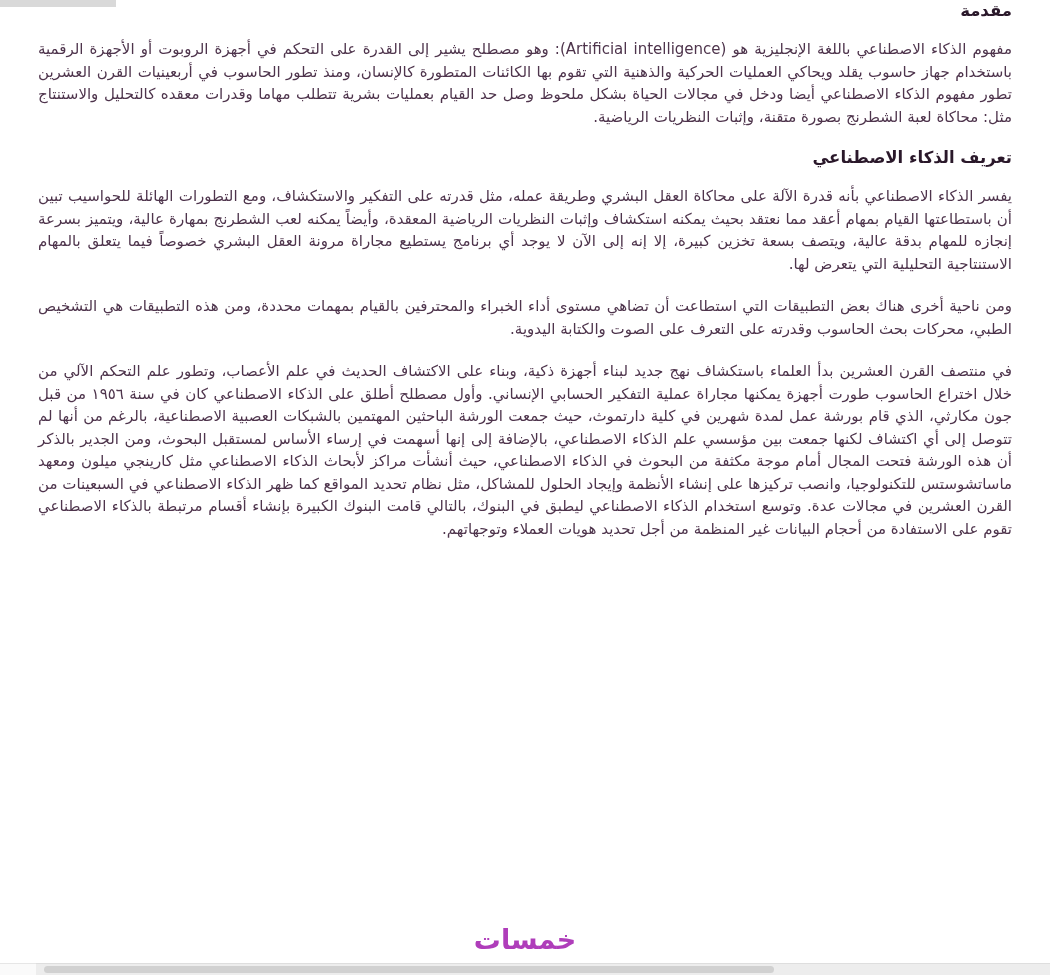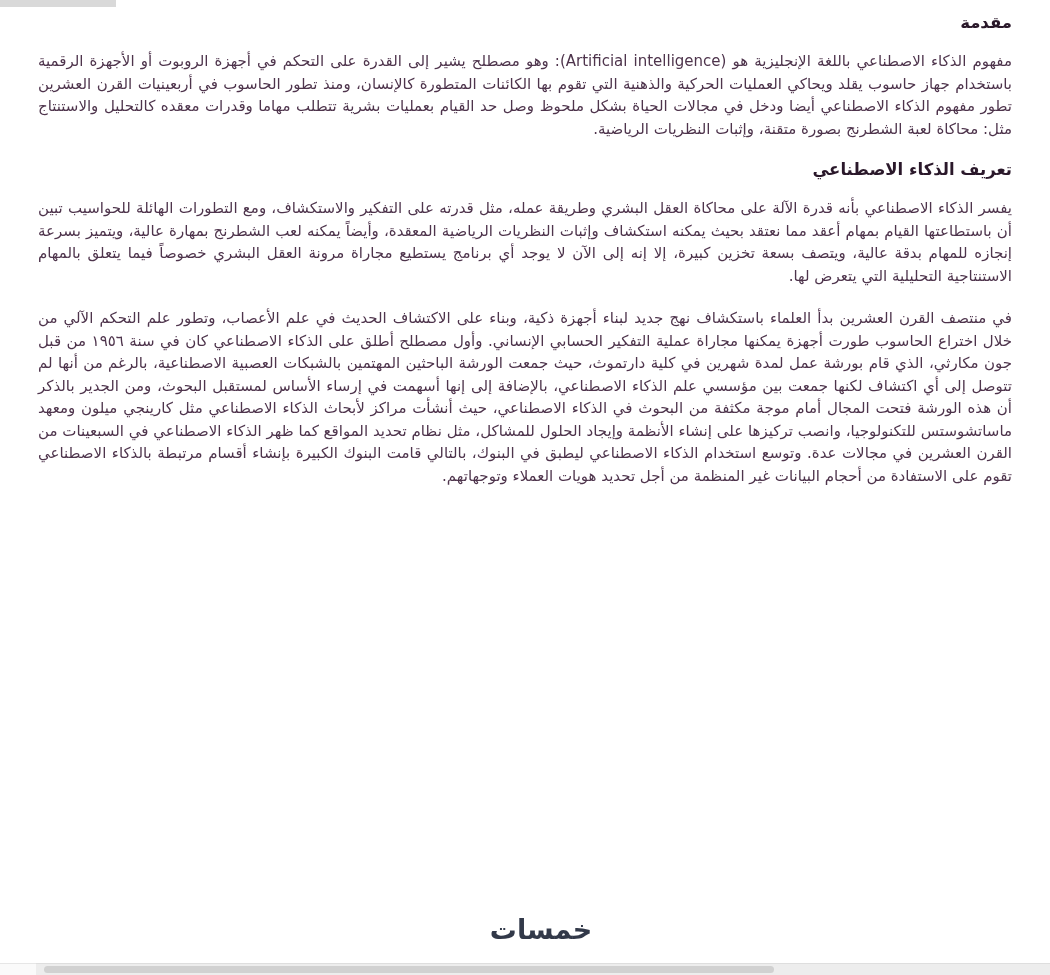--- a/index.html
+++ b/index.html
@@ -10,21 +10,21 @@
     overflow:hidden;
     position:relative;
   }
   .cropped-edge {
     position:absolute; top:0; left:0;
     width:116px; height:7px;
     background:#d9d9d9;
   }
   .doc {
     direction:rtl;
-    padding:13px 38px 0 38px;
+    padding:1px 38px 0 38px;
     width:1050px;
     height:963px;
     position:relative;
     overflow:hidden;
   }
   .section h2 {
     font-size:16.5px;
     font-weight:700;
     color:#2a182a;
     margin:0 0 18px 0;
@@ -32,30 +32,29 @@
   .section + .section h2 { margin-top:12px; }
   .section p {
     font-size:15px;
     line-height:1.5;
     color:#4e344c;
     text-align:justify;
     margin:16px 0 20px 0;
   }
   .watermark {
     position:absolute;
-    bottom:18px;
+    bottom:8px;
     left:50%;
     transform:translateX(-50%);
     font-size:27px;
     font-weight:700;
-    color:#0f172a;
+    color:#a21caf;
     opacity:0.85;
     direction:rtl;
     pointer-events:none;
-    margin-left:16px;
   }
   .hscroll {
     position:absolute;
     bottom:0; left:36px; right:0;
     height:12px;
     background:#ededed;
     border-top:1px solid #dedede;
   }
   .hthumb {
     position:absolute;
@@ -81,20 +80,21 @@
 <div class="doc">
 
   <section class="section">
     <h2>مقدمة</h2>
     <p>مفهوم الذكاء الاصطناعي باللغة الإنجليزية هو (Artificial intelligence): وهو مصطلح يشير إلى القدرة على التحكم في أجهزة الروبوت أو الأجهزة الرقمية باستخدام جهاز حاسوب يقلد ويحاكي العمليات الحركية والذهنية التي تقوم بها الكائنات المتطورة كالإنسان، ومنذ تطور الحاسوب في أربعينيات القرن العشرين تطور مفهوم الذكاء الاصطناعي أيضا ودخل في مجالات الحياة بشكل ملحوظ وصل حد القيام بعمليات بشرية تتطلب مهاما وقدرات معقده كالتحليل والاستنتاج  مثل: محاكاة لعبة الشطرنج بصورة متقنة، وإثبات النظريات الرياضية.</p>
   </section>
 
   <section class="section">
     <h2>تعريف الذكاء الاصطناعي</h2>
     <p>يفسر الذكاء الاصطناعي بأنه قدرة الآلة على محاكاة العقل البشري وطريقة عمله، مثل قدرته على التفكير والاستكشاف، ومع التطورات الهائلة للحواسيب تبين أن باستطاعتها القيام بمهام أعقد مما نعتقد بحيث يمكنه استكشاف وإثبات النظريات الرياضية المعقدة، وأيضاً يمكنه لعب الشطرنج بمهارة عالية، ويتميز بسرعة إنجازه للمهام بدقة عالية، ويتصف بسعة تخزين كبيرة، إلا إنه إلى الآن لا يوجد أي برنامج يستطيع مجاراة مرونة العقل البشري خصوصاً فيما يتعلق بالمهام الاستنتاجية التحليلية التي يتعرض لها.</p>
+    <p>ومن ناحية أخرى هناك بعض التطبيقات التي استطاعت أن تضاهي مستوى أداء الخبراء والمحترفين بالقيام بمهمات محددة، ومن هذه التطبيقات هي التشخيص الطبي، محركات بحث الحاسوب وقدرته على التعرف على الصوت والكتابة اليدوية.</p>
   </section>
 
   <section class="section">
     <p>في منتصف القرن العشرين بدأ العلماء باستكشاف نهج جديد لبناء أجهزة ذكية، وبناء على الاكتشاف الحديث في علم الأعصاب، وتطور علم التحكم الآلي من خلال اختراع الحاسوب طورت أجهزة يمكنها مجاراة عملية التفكير الحسابي الإنساني. وأول مصطلح أطلق على الذكاء الاصطناعي كان في سنة ١٩٥٦ من قبل جون مكارثي، الذي قام بورشة عمل لمدة شهرين في كلية دارتموث، حيث جمعت الورشة  الباحثين المهتمين بالشبكات العصبية الاصطناعية، بالرغم من أنها لم تتوصل إلى أي اكتشاف لكنها جمعت بين مؤسسي علم الذكاء الاصطناعي، بالإضافة إلى إنها أسهمت في إرساء الأساس لمستقبل البحوث، ومن الجدير بالذكر أن هذه الورشة فتحت المجال أمام موجة مكثفة من البحوث في الذكاء الاصطناعي، حيث أنشأت مراكز لأبحاث الذكاء الاصطناعي  مثل كارينجي ميلون ومعهد ماساتشوستس للتكنولوجيا، وانصب تركيزها على إنشاء الأنظمة وإيجاد الحلول للمشاكل، مثل نظام تحديد المواقع كما ظهر الذكاء الاصطناعي في السبعينات من القرن العشرين في مجالات عدة. وتوسع استخدام الذكاء الاصطناعي ليطبق في البنوك، بالتالي قامت البنوك الكبيرة بإنشاء أقسام مرتبطة بالذكاء الاصطناعي تقوم على الاستفادة من أحجام البيانات غير المنظمة من أجل تحديد هويات العملاء وتوجهاتهم.</p>
   </section>
 
   <div class="watermark">خمسات</div>
 </div>
 
 <div class="scroll-corner"></div>

